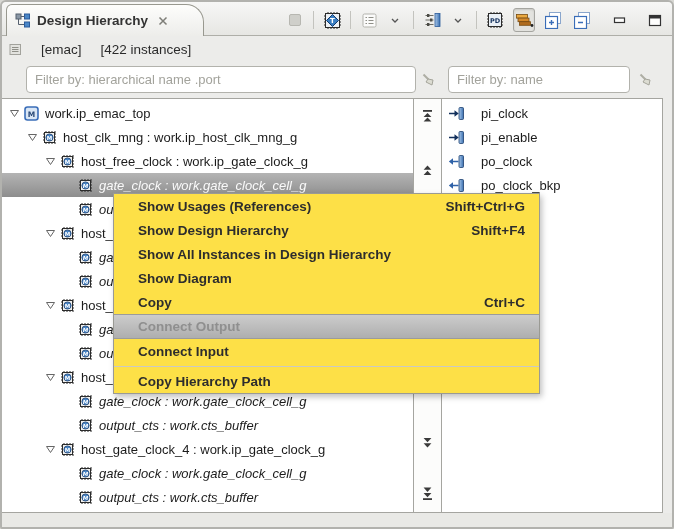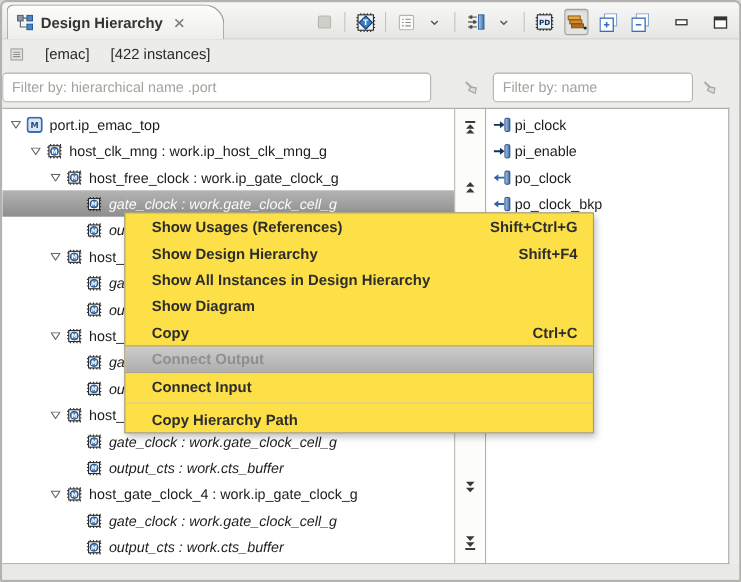--- a/index.html
+++ b/index.html
@@ -32,21 +32,21 @@
   .winbtns{ display:flex; align-items:center; gap:14px; margin-left:8px; }
   
   .headerrow{ position:absolute; left:0; top:34px; width:670px; height:26px;
     display:flex; align-items:center; gap:19px; padding-left:7px; background:#ececea; }
   .header-label{ font-size:13.5px; color:#2b2b2b; }
   
   .filterrow{ position:absolute; left:0; top:60px; width:670px; height:36px; background:#ececea; }
   .filter-input{ position:absolute; top:4px; height:27px; border:1px solid #b2b2ac; border-radius:4px;
     background:#fff; font-family:"Liberation Sans","DejaVu Sans",sans-serif; font-size:13px; color:#333; padding:0 8px; outline:none; }
   .filter-input::placeholder{ color:#a3a39c; opacity:1; }
-  .fi-left{ left:0; width:390px; }
+  .fi-left{ left:24px; width:390px; }
   .fi-right{ left:446px; width:182px; }
   .broom{ position:absolute; top:8px; width:18px; height:18px; display:flex; align-items:center; justify-content:center; }
   .br-left{ left:417px; } .br-right{ left:634px; }
   
   .main{ position:absolute; left:0; top:96px; width:670px; height:415px; background:#ececea; }
   .tree-panel{ position:absolute; left:0; top:0; width:412px; height:415px;
     background:#fff; border:1px solid #a5a5a0; border-left:none; padding-top:2px; overflow:hidden; }
   .marker-col{ position:absolute; left:412px; top:0; width:28px; height:415px;
     background:#fcfcfb; border-top:1px solid #a5a5a0; border-bottom:1px solid #a5a5a0; border-right:1px solid #a5a5a0; }
   .marker{ position:absolute; left:7px; display:flex; }
@@ -54,21 +54,21 @@
     background:#fff; border:1px solid #a5a5a0; border-left:none; padding-top:2px; }
   .bottomstrip{ position:absolute; left:0; top:511px; width:670px; height:14px; background:#e9e9e6; }
   
   .trow{ height:24px; display:flex; align-items:center; font-size:13px; color:#1c1c1c; white-space:nowrap; }
   .trow .exp{ width:14px; display:flex; align-items:center; justify-content:flex-start; flex:0 0 14px; }
   .trow .ticon{ width:17px; display:flex; align-items:center; flex:0 0 17px; }
   .trow .tlabel{ padding-left:4px; }
   .lvl0{ padding-left:8px; } .lvl1{ padding-left:26px; } .lvl2{ padding-left:44px; } .lvl3{ padding-left:62px;font-style:italic; }
   .trow.selected{ background:linear-gradient(#b4b4b4,#8d8d8d); color:#fafafa; }
   
-  .prow{ height:24px; display:flex; align-items:center; gap:3px; padding-left:6px; font-size:13px; color:#1c1c1c; }
+  .prow{ height:24px; display:flex; align-items:center; gap:16px; padding-left:6px; font-size:13px; color:#1c1c1c; }
   
   .menu{ position:absolute; left:111px; top:191px; width:427px;
     background:#fde047; border:1px solid #9a9a94; box-shadow:2px 3px 6px rgba(0,0,0,.25); z-index:10; }
   .mi{ height:24px; display:flex; align-items:center; padding:0 14px 0 24px;
     font-size:13.5px; font-weight:bold; color:#2d2d2d; }
   .mi .ml{ flex:1; white-space:nowrap; }
   .mi .ms{ margin-left:24px; white-space:nowrap;text-align:center; }
   .mi.hl{ background:linear-gradient(#cccccc,#aeaeae); border-top:1px solid #9b9b9b; border-bottom:1px solid #9b9b9b; color:#8f8f8f; height:25px; }
   .msep{ height:6px; display:flex; align-items:center; }
   .msep::after{ content:""; display:block; width:100%; height:1px; background:#c9c9c4; }
@@ -239,21 +239,21 @@
             <svg width="9" height="7">
               <polygon points="0.5,0.5 8.5,0.5 4.5,6.5" fill="#fdfdfd" stroke="#666"></polygon>
             </svg>
           </span>
         <span class="ticon">
             <svg width="15" height="15">
               <rect x="1" y="1" width="13" height="13" rx="2.5" fill="#d9e6f5" stroke="#3a6db8" stroke-width="1.6"></rect>
               <text x="7.5" y="10.8" font-size="7.5" font-weight="bold" fill="#2b4a78" text-anchor="middle">M</text>
             </svg>
           </span>
-        <span class="tlabel">port.ip_emac_top</span>
+        <span class="tlabel">work.ip_emac_top</span>
       </div>
 
       <div class="trow lvl1">
         <span class="exp">
             <svg width="9" height="7">
               <polygon points="0.5,0.5 8.5,0.5 4.5,6.5" fill="#fdfdfd" stroke="#666"></polygon>
             </svg>
           </span>
         <span class="ticon">
             <svg width="15" height="15">

